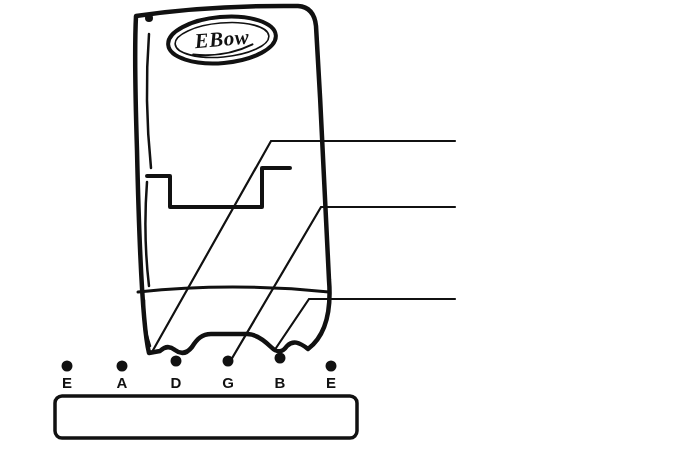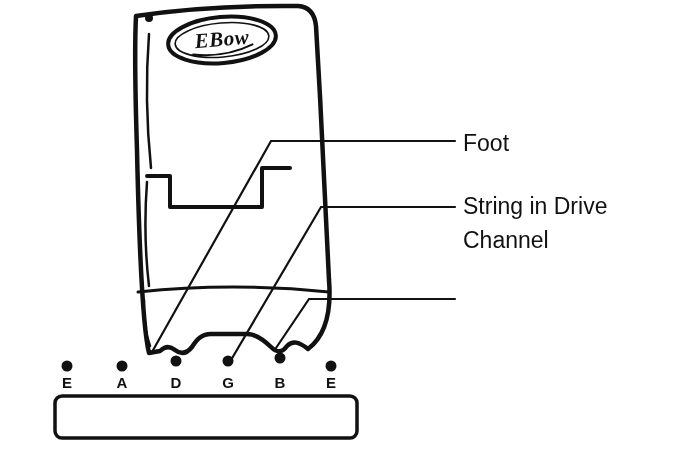--- a/index.html
+++ b/index.html
@@ -93,16 +93,14 @@
     <rect x="55" y="396" width="302" height="42" rx="7" fill="#ffffff" stroke="#111111" stroke-width="3.5"></rect>
   </svg>
 
   <span class="string-letter" style="left:67px">E</span>
   <span class="string-letter" style="left:122px">A</span>
   <span class="string-letter" style="left:176px">D</span>
   <span class="string-letter" style="left:228px">G</span>
   <span class="string-letter" style="left:280px">B</span>
   <span class="string-letter" style="left:331px">E</span>
 
-  <div class="callout foot">Foot</div>
-  <div class="callout drive">String in Drive Channel</div>
 
 </div>
 
 </body></html>

